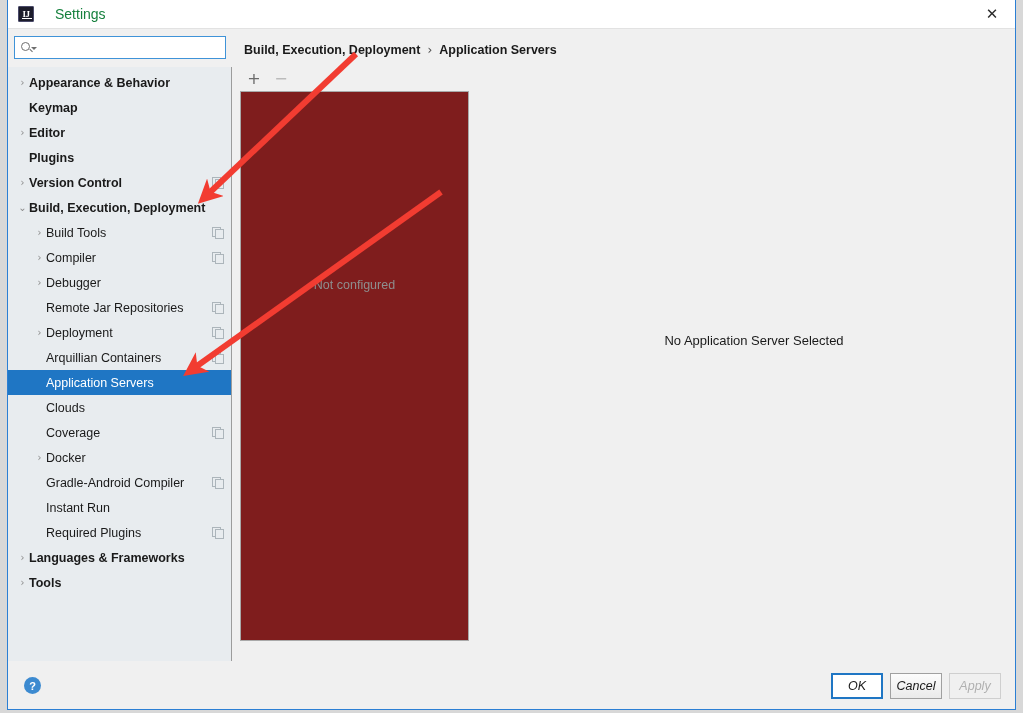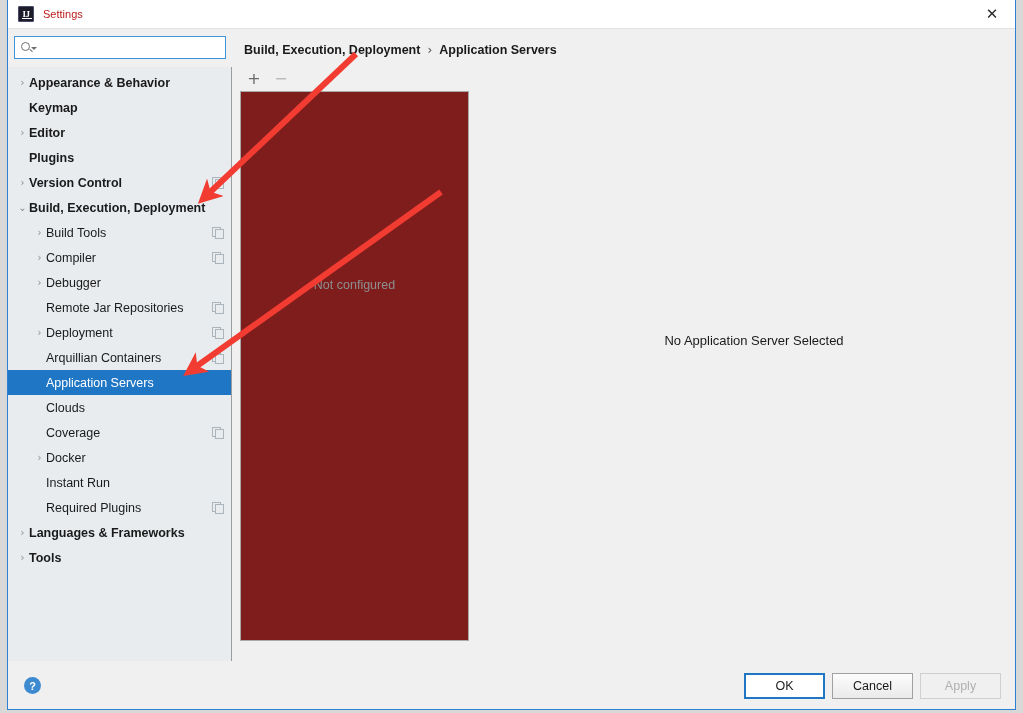--- a/index.html
+++ b/index.html
@@ -51,23 +51,23 @@
     letter-spacing: -0.5px;
   }
   #app-icon::after {
     content: "";
     position: absolute;
     bottom: 2px; left: 3px;
     width: 10px; height: 1.5px;
     background: #ffffff;
   }
   #title-text {
-    margin-left: 9px;
-    font-size: 11px;
-    color: #b91c1c;
+    margin-left: 21px;
+    font-size: 14px;
+    color: #15803d;
   }
   #close-btn {
     position: absolute;
     right: 0; top: 0;
     width: 46px; height: 28px;
     display: flex;
     align-items: center;
     justify-content: center;
     font-size: 15px;
     color: #2b2b2b;
@@ -300,29 +300,30 @@
     align-items: center;
     justify-content: center;
     font-family: "Liberation Sans", sans-serif;
   }
   #footer-buttons {
     margin-left: auto;
     display: flex;
     gap: 7px;
   }
   .dlg-btn {
-    width: 81px; height: 26px;
+    width: 52px; height: 26px;
     font-size: 12.5px;
     font-family: "Liberation Sans", sans-serif;
     background: linear-gradient(#fcfcfc, #eaeaea);
     border: 1px solid #a0a0a0;
     color: #1a1a1a;
     display: flex;
     align-items: center;
     justify-content: center;
+    font-style: italic;
   }
   .dlg-btn.default {
     border: 2px solid #1f76c4;
     background: #ffffff;
   }
   .dlg-btn.disabled {
     color: #b0b0b0;
     background: #f0f0f0;
     border: 1px solid #cfcfcf;
   }
@@ -424,20 +425,25 @@
             <span class="tree-label">Clouds</span>
           </div>
           <div class="tree-row lvl1">
             <span class="chev"></span>
             <span class="tree-label">Coverage</span>
             <span class="copy-icon"></span>
           </div>
           <div class="tree-row lvl1">
             <span class="chev">›</span>
             <span class="tree-label">Docker</span>
+          </div>
+          <div class="tree-row lvl1">
+            <span class="chev"></span>
+            <span class="tree-label">Gradle-Android Compiler</span>
+            <span class="copy-icon"></span>
           </div>
           <div class="tree-row lvl1">
             <span class="chev"></span>
             <span class="tree-label">Instant Run</span>
           </div>
           <div class="tree-row lvl1">
             <span class="chev"></span>
             <span class="tree-label">Required Plugins</span>
             <span class="copy-icon"></span>
           </div>

